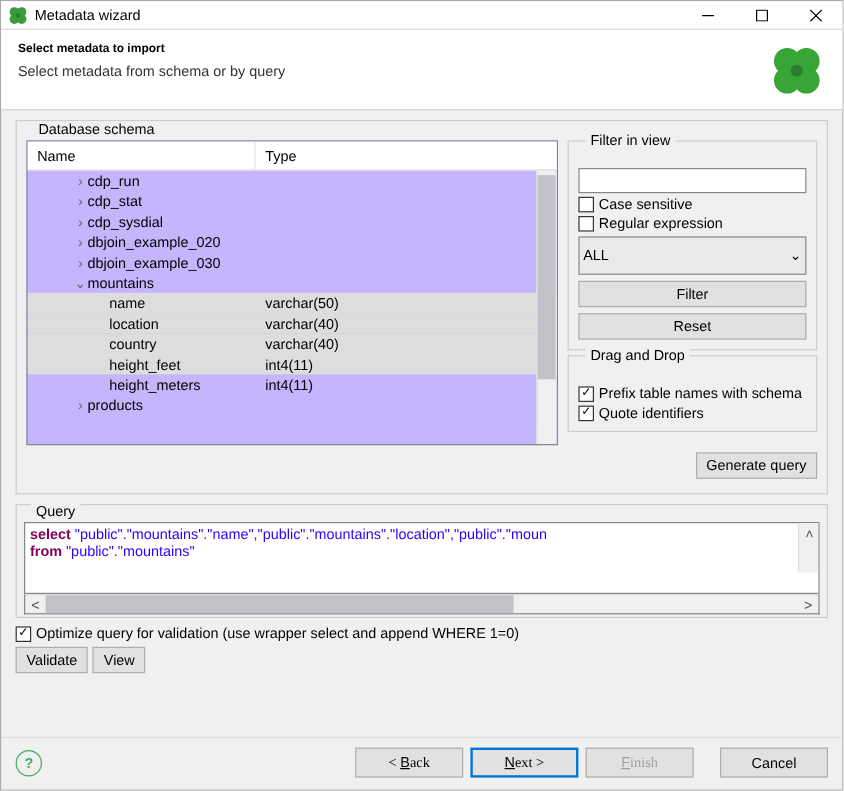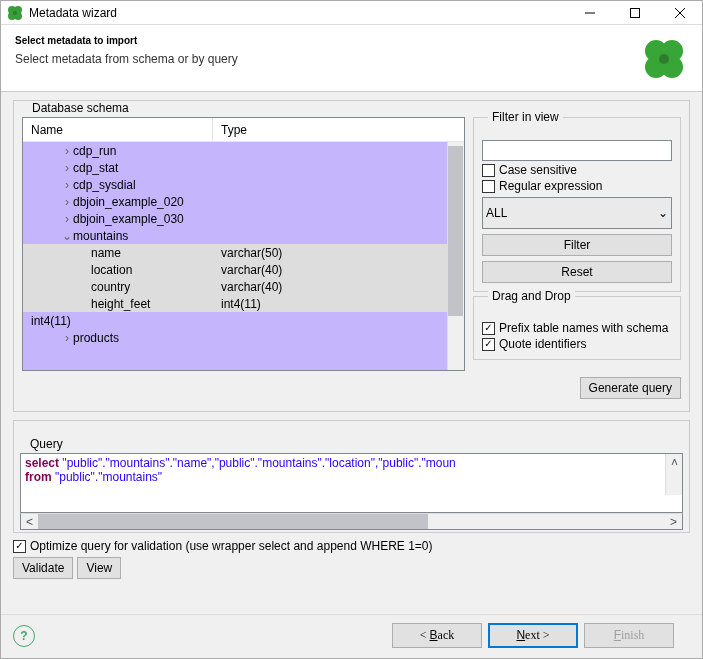--- a/index.html
+++ b/index.html
@@ -192,20 +192,25 @@
               </div>
               <div class="tree-row selected">
                 <div class="tree-cell-name">
                   <span class="indent" style="width: 56px;"></span>
                   <span class="tw"></span>
                   <span>height_feet</span>
                 </div>
                 <div class="tree-cell-type">int4(11)</div>
               </div>
               <div class="tree-row">
+                <div class="tree-cell-name">
+                  <span class="indent" style="width: 56px;"></span>
+                  <span class="tw"></span>
+                  <span>height_meters</span>
+                </div>
                 <div class="tree-cell-type">int4(11)</div>
               </div>
               <div class="tree-row">
                 <div class="tree-cell-name">
                   <span class="indent" style="width: 38px;"></span>
                   <span class="tw">›</span>
                   <span>products</span>
                 </div>
                 <div class="tree-cell-type"></div>
               </div>
@@ -250,21 +255,21 @@
               <span>Quote identifiers</span>
             </div>
           </div>
         </div>
       </div>
       <div class="gen-row">
         <div class="gen-btn"><span>Generate query</span></div>
       </div>
     </div>
 
-    <div class="group" style="margin-top:8px;padding:24px 6px 2px 6px;">
+    <div class="group" style="margin-top:8px;padding:6px 6px 2px 6px;">
       <span class="group-label">Query</span>
       <div class="query-editor">
         <span class="kw">select</span><span class="str"> "public"."mountains"."name","public"."mountains"."location","public"."moun</span><br>
         <span class="kw">from</span><span class="str"> "public"."mountains"</span>
         <div class="query-scroll-v">
             <div class="hs-arrow" style="position:absolute;top:0;">˄</div>
           </div>
       </div>
       <div class="query-scroll-h">
         <div class="hs-arrow">&lt;</div>
@@ -289,14 +294,17 @@
     <div class="nav-btn">
         <span class="mn">&lt; <u>B</u>ack</span>
       </div>
     <div class="nav-btn primary">
         <span class="mn"><u>N</u>ext &gt;</span>
       </div>
     <div class="nav-btn disabled">
         <span class="mn"><u>F</u>inish</span>
       </div>
     <div style="width:10px"></div>
+    <div class="nav-btn">
+        <span>Cancel</span>
+      </div>
   </div>
 </div>
 
 </body></html>

